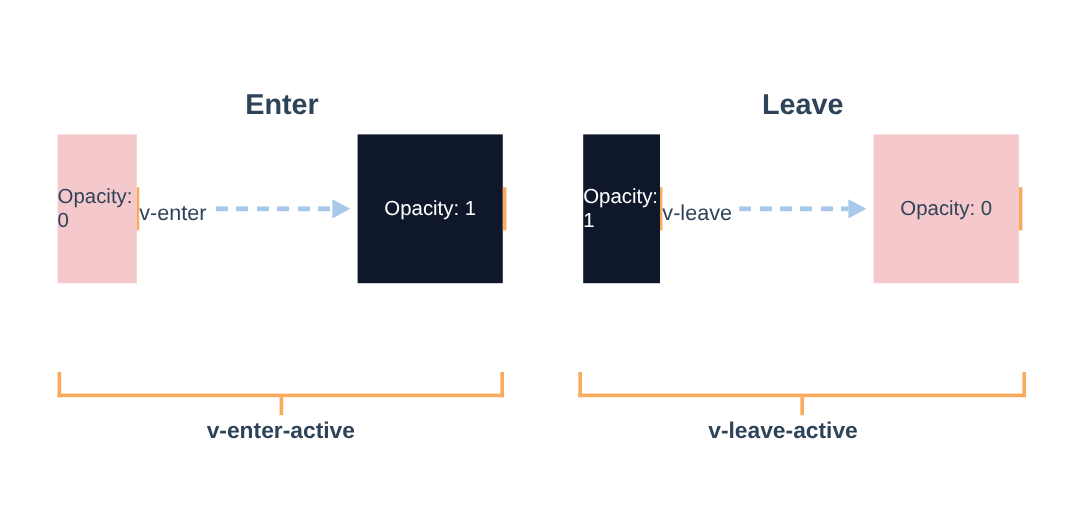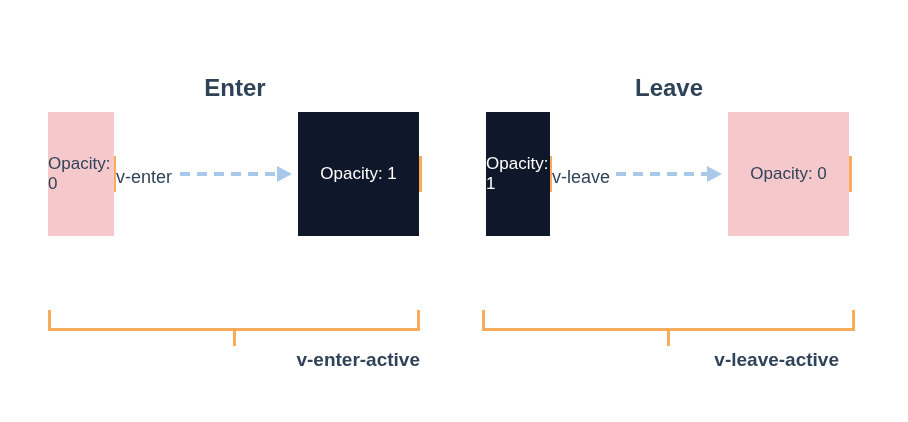--- a/index.html
+++ b/index.html
@@ -73,21 +73,21 @@
   .enter .bracket{left:48px;width:366px;}
   .leave .bracket{left:28px;width:367px;}
   .bracket-stem{
     position:absolute;left:50%;bottom:-18px;
     width:3px;height:15px;margin-left:-1.5px;
     background:#f9ab5c;
   }
   .active-label{
     position:absolute;top:349px;
     font-size:19px;font-weight:bold;color:#2f4358;
-    text-align:right;white-space:nowrap;
+    text-align:center;white-space:nowrap;
   }
   .enter .active-label{left:48px;width:372px;}
   .leave .active-label{left:12px;width:373px;}
 </style>
 </head>
 <body>
 
 <div class="diagram">
 
   <section class="panel enter">

